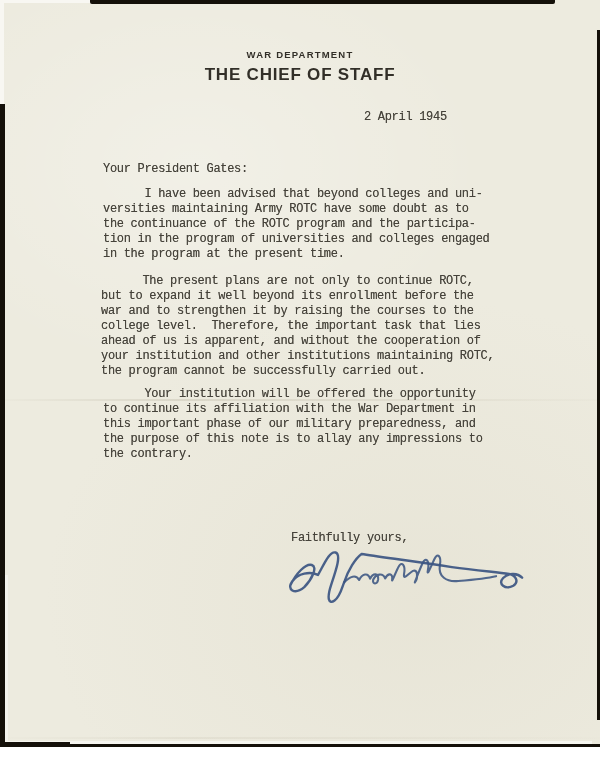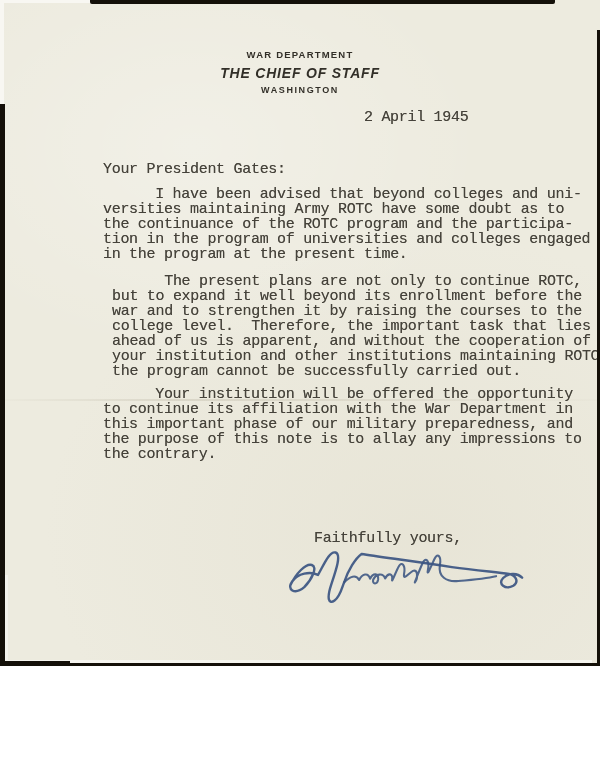--- a/index.html
+++ b/index.html
@@ -1,91 +1,90 @@
 <!DOCTYPE html>
 <html><head>
 <meta charset="utf-8">
 <style>
   html,body{margin:0;padding:0;background:#ffffff;}
   .scan{
     position:relative;
-    width:600px;height:666px;
+    width:600px;height:747px;
     overflow:hidden;
     background:
       radial-gradient(ellipse 420px 300px at 32% 22%, rgba(255,255,255,0.25), rgba(255,255,255,0) 70%),
       radial-gradient(ellipse 500px 400px at 70% 80%, rgba(215,210,190,0.25), rgba(215,210,190,0) 75%),
       #edebdf;
     font-family:"Liberation Mono","DejaVu Sans Mono",monospace;
   }
   
   .type{
     position:absolute;
     color:#45423a;
-    font-size:15px;
+    font-size:12px;
     line-height:15px;
     letter-spacing:-0.3px;
     white-space:pre;
     text-shadow:0 0 0.6px rgba(62,58,50,0.6);
   }
   
   .lh{
     position:absolute;left:0;width:600px;
     text-align:center;
     font-family:"Liberation Sans","DejaVu Sans",sans-serif;
     font-weight:700;
     color:#322f28;
     white-space:pre;
   }
   .lh-1{top:49px;font-size:9.5px;letter-spacing:1.2px;}
-  .lh-2{top:65px;font-size:14px;letter-spacing:0.8px;font-style:italic;}
+  .lh-2{top:65px;font-size:17px;letter-spacing:0.8px;}
   .lh-3{top:85px;font-size:9px;letter-spacing:1.6px;}
   
   .edge{position:absolute;background:#141009;}
   .edge-light{position:absolute;background:#f8f7f2;}
   .crease{
     position:absolute;left:0;width:600px;height:2px;
     background:linear-gradient(90deg, rgba(135,125,100,0.02), rgba(135,125,100,0.18) 30%, rgba(135,125,100,0.10) 70%, rgba(135,125,100,0.02));
   }
   .sig{position:absolute;left:282px;top:541px;transform:rotate(-1.2deg);}
 </style>
 </head>
 <body>
 
 <div class="scan">
 
   <div class="crease" style="top:399px"></div>
   <div class="crease" style="top:737px;opacity:.5"></div>
 
   <div class="lh lh-1">WAR DEPARTMENT</div>
   <div class="lh lh-2">THE CHIEF OF STAFF</div>
-  <div class="lh lh-3">WASHINGTON</div>
 
   <div class="type" style="left:364px;top:110px">2 April 1945</div>
 
   <div class="type" style="left:103px;top:162px">Your President Gates:</div>
 
   <div class="type" style="left:103px;top:187px">      I have been advised that beyond colleges and uni-
 versities maintaining Army ROTC have some doubt as to
 the continuance of the ROTC program and the participa-
 tion in the program of universities and colleges engaged
 in the program at the present time.</div>
-  <div class="type" style="left:112px;top:274px">      The present plans are not only to continue ROTC,
+  <div class="type" style="left:101px;top:274px">      The present plans are not only to continue ROTC,
 but to expand it well beyond its enrollment before the
 war and to strengthen it by raising the courses to the
 college level.  Therefore, the important task that lies
 ahead of us is apparent, and without the cooperation of
 your institution and other institutions maintaining ROTC,
 the program cannot be successfully carried out.</div>
   <div class="type" style="left:103px;top:387px">      Your institution will be offered the opportunity
 to continue its affiliation with the War Department in
 this important phase of our military preparedness, and
 the purpose of this note is to allay any impressions to
 the contrary.</div>
 
-  <div class="type" style="left:314px;top:531px">Faithfully yours,</div>
+  <div class="type" style="left:291px;top:531px">Faithfully yours,</div>
 
   <svg class="sig" width="252" height="64" viewBox="0 0 252 64">
 
     <path d="M8,42 C14,30 24,20 30,22 C36,24 30,36 22,44 C12,52 4,46 10,38
              C16,30 28,28 36,32 C42,22 48,8 54,10 C60,12 54,28 49,42
              C44,56 46,62 52,58 C58,54 60,44 62,40
              C66,28 74,16 80,12
              C96,15 130,20 170,27 C195,31 215,33 227,35
              C234,37 237,43 231,47 C223,51 215,45 221,39 C227,33 236,35 240,39" fill="none" stroke="#3b5582" stroke-width="2.4" stroke-linecap="round" stroke-linejoin="round" opacity="0.92"></path>
 

